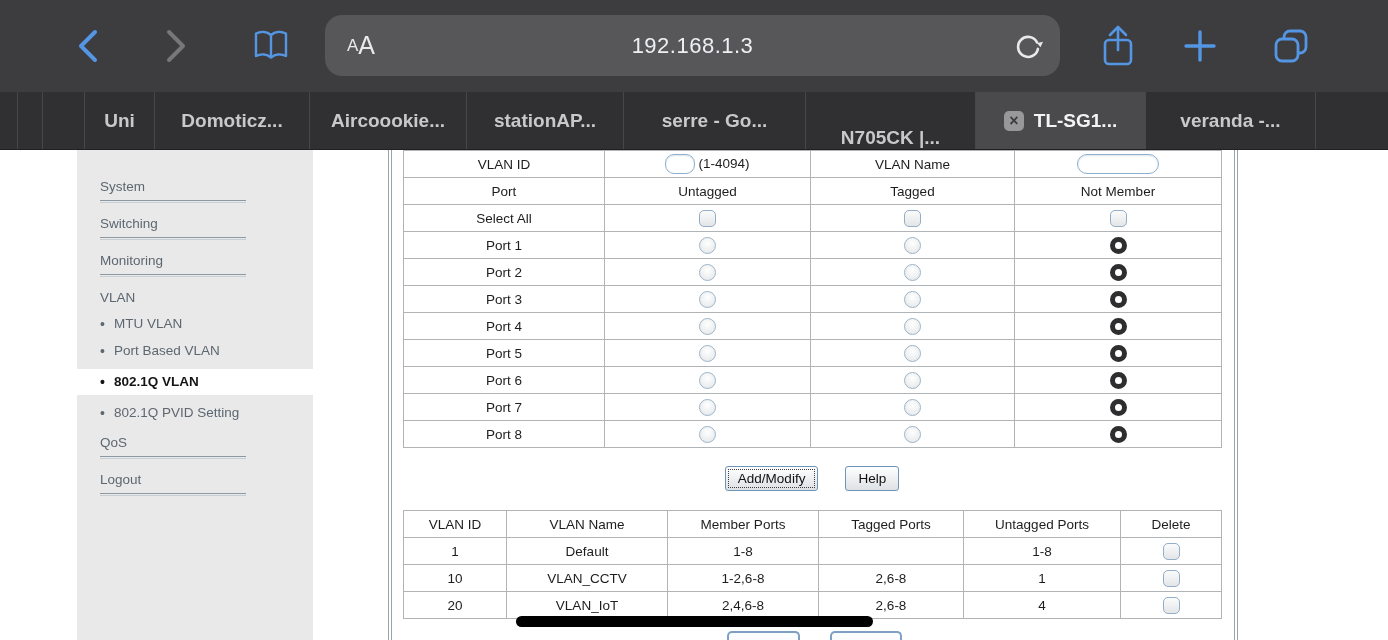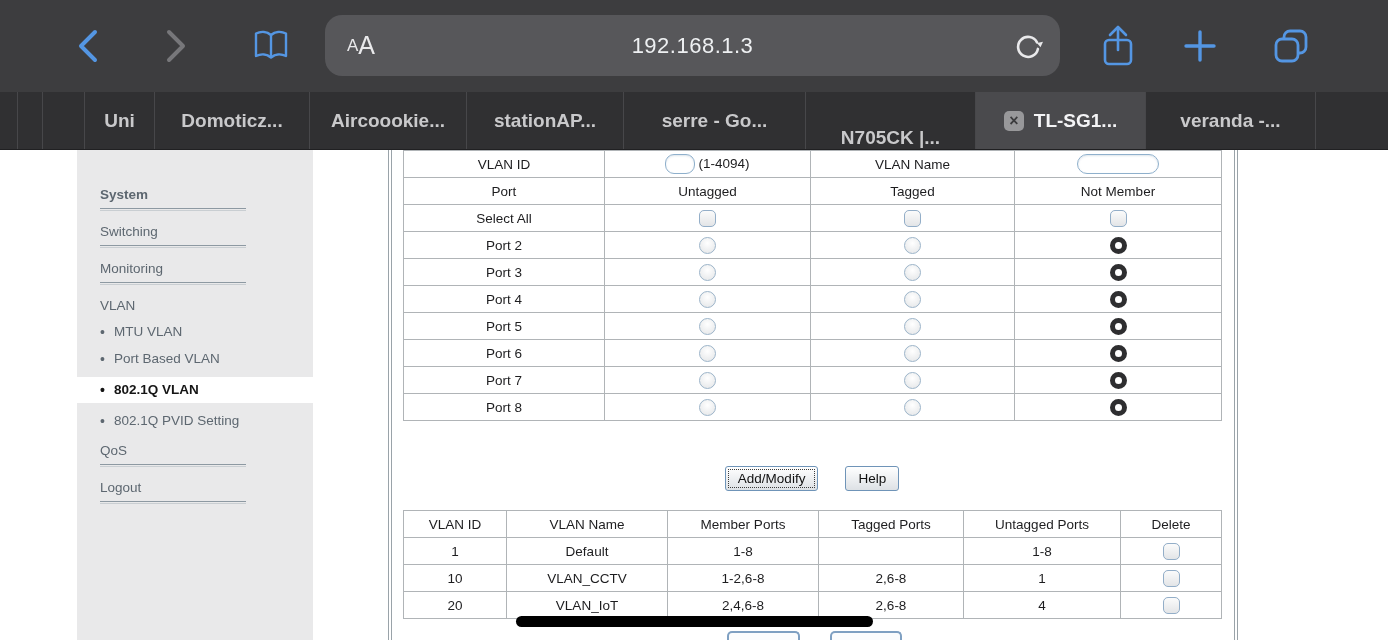--- a/index.html
+++ b/index.html
@@ -35,21 +35,21 @@
                 border-left:1px solid #9aa3a9; border-right:1px solid #9aa3a9; background:#fff; }
   #frame-left { left:388px; } #frame-right { left:1234px; }
 
   
   .sidebar { position:absolute; left:77px; top:0; width:236px; height:490px; background:#e9e9ea;
              padding:29px 0 0 23px; font-size:13.5px; color:#5d6770; }
   .side-section .lbl { display:block; height:16px; line-height:16px; }
   hr.side { border:none; border-top:1px solid #8d99a2; border-bottom:1px solid #c9ced2;
             height:3px; width:146px; margin:5px 0 0 0; background:transparent; }
   .side-section { margin-top:13px; }
-  .side-section:first-child { margin-top:8px;font-weight:bold; }
+  .side-section:first-child { margin-top:0; }
   .side-heading { margin-top:13px; height:16px; line-height:16px; }
   .side-sub { margin-top:9px; height:18px; line-height:18px; display:flex; align-items:center; gap:9px; }
   .side-sub .bullet { font-size:14px; }
   .side-sub.selected { background:#fff; margin-left:-23px; padding:4px 0 4px 23px; height:26px;
                        width:236px; color:#151515; font-weight:bold; }
   .copyright { margin:38px 0 0 -21px; width:234px; text-align:center; color:#7f8a93;
                font-size:12.5px; line-height:18.5px; }
 
   
   table.grid { position:absolute; left:403px; border-collapse:collapse; table-layout:fixed;
@@ -255,20 +255,32 @@
             </td>
         <td class="gray">
               <div class="cb"></div>
             </td>
         <td class="gray">
               <div class="cb"></div>
             </td>
       </tr>
       </tbody>
         <tbody id="port-rows">
+          <tr>
+            <td>Port 1</td>
+            <td>
+              <div class="radio"></div>
+            </td>
+            <td>
+              <div class="radio"></div>
+            </td>
+            <td>
+              <div class="radio sel"></div>
+            </td>
+          </tr>
           <tr>
             <td>Port 2</td>
             <td>
               <div class="radio"></div>
             </td>
             <td>
               <div class="radio"></div>
             </td>
             <td>
               <div class="radio sel"></div>

